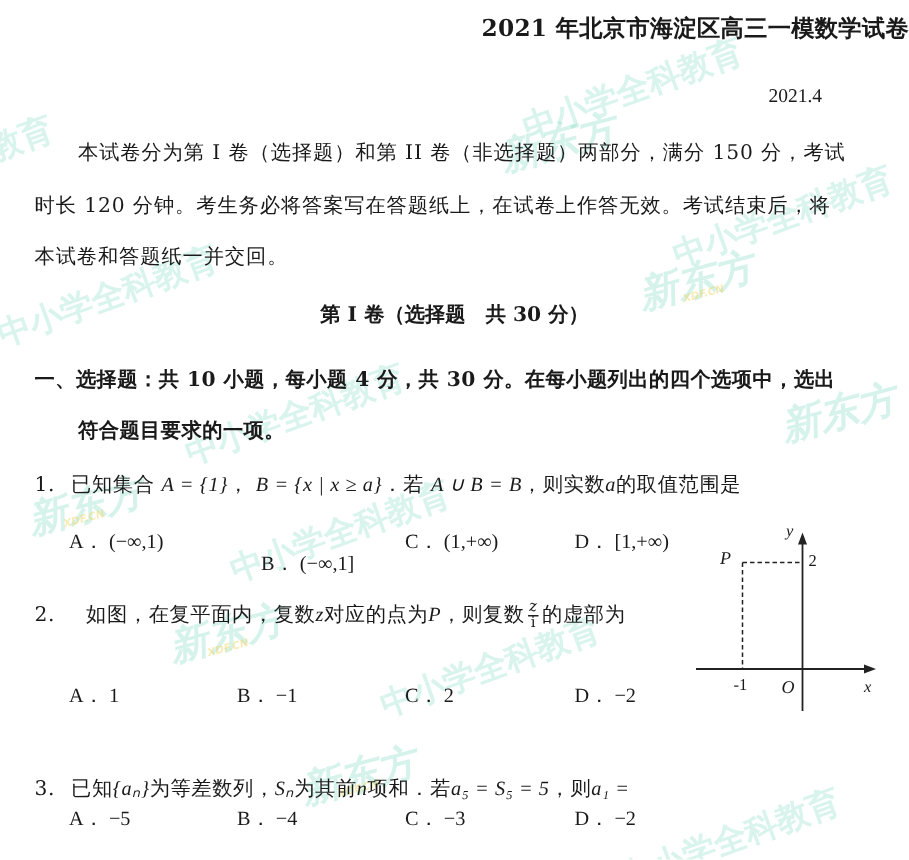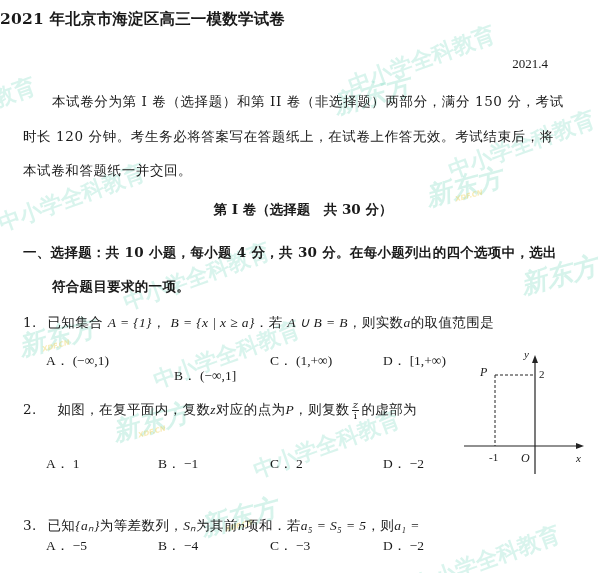--- a/index.html
+++ b/index.html
@@ -1,19 +1,19 @@
 <!DOCTYPE html>
 <html><head>
   <meta charset="utf-8">
   <style>
     html, body { margin: 0; padding: 0; background: #ffffff; }
     body { width: 606px; height: 573px; position: relative; overflow: hidden;
            font-family: "DejaVu Serif", "Liberation Serif", serif; color: #1a1a1a; }
     .abs { position: absolute; white-space: nowrap; }
-    .title { top: 9px; left: 0; width: 606px; text-align: left; font-size: 15.5px; font-weight: bold; letter-spacing: 0.2px; }
+    .title { top: 9px; left: 0; width: 606px; text-align: right; font-size: 15.5px; font-weight: bold; letter-spacing: 0.2px; }
     .date { top: 56px; right: 58px; font-size: 13px; font-family: "Liberation Serif", serif; }
     .para { font-size: 13.5px; letter-spacing: 0.6px; }
     .sec-title { top: 201px; left: 0; width: 606px; text-align: center; font-size: 13.5px; font-weight: bold; }
     .bold { font-weight: bold; font-size: 13.5px; letter-spacing: 0.3px; }
     .q { font-size: 13.5px; letter-spacing: 0.4px; }
     .opt { font-size: 13.5px; font-family: "Liberation Serif", serif; }
     .it { font-style: italic; font-family: "Liberation Serif", serif; text-align: center; }
     .frac { display: inline-block; vertical-align: middle; text-align: center; font-size: 10px; line-height: 10px; margin: 0 2px; }
     .frac .num { display: block; border-bottom: 1px solid #222; padding: 0 1px; font-style: italic; }
     .frac .den { display: block; }

